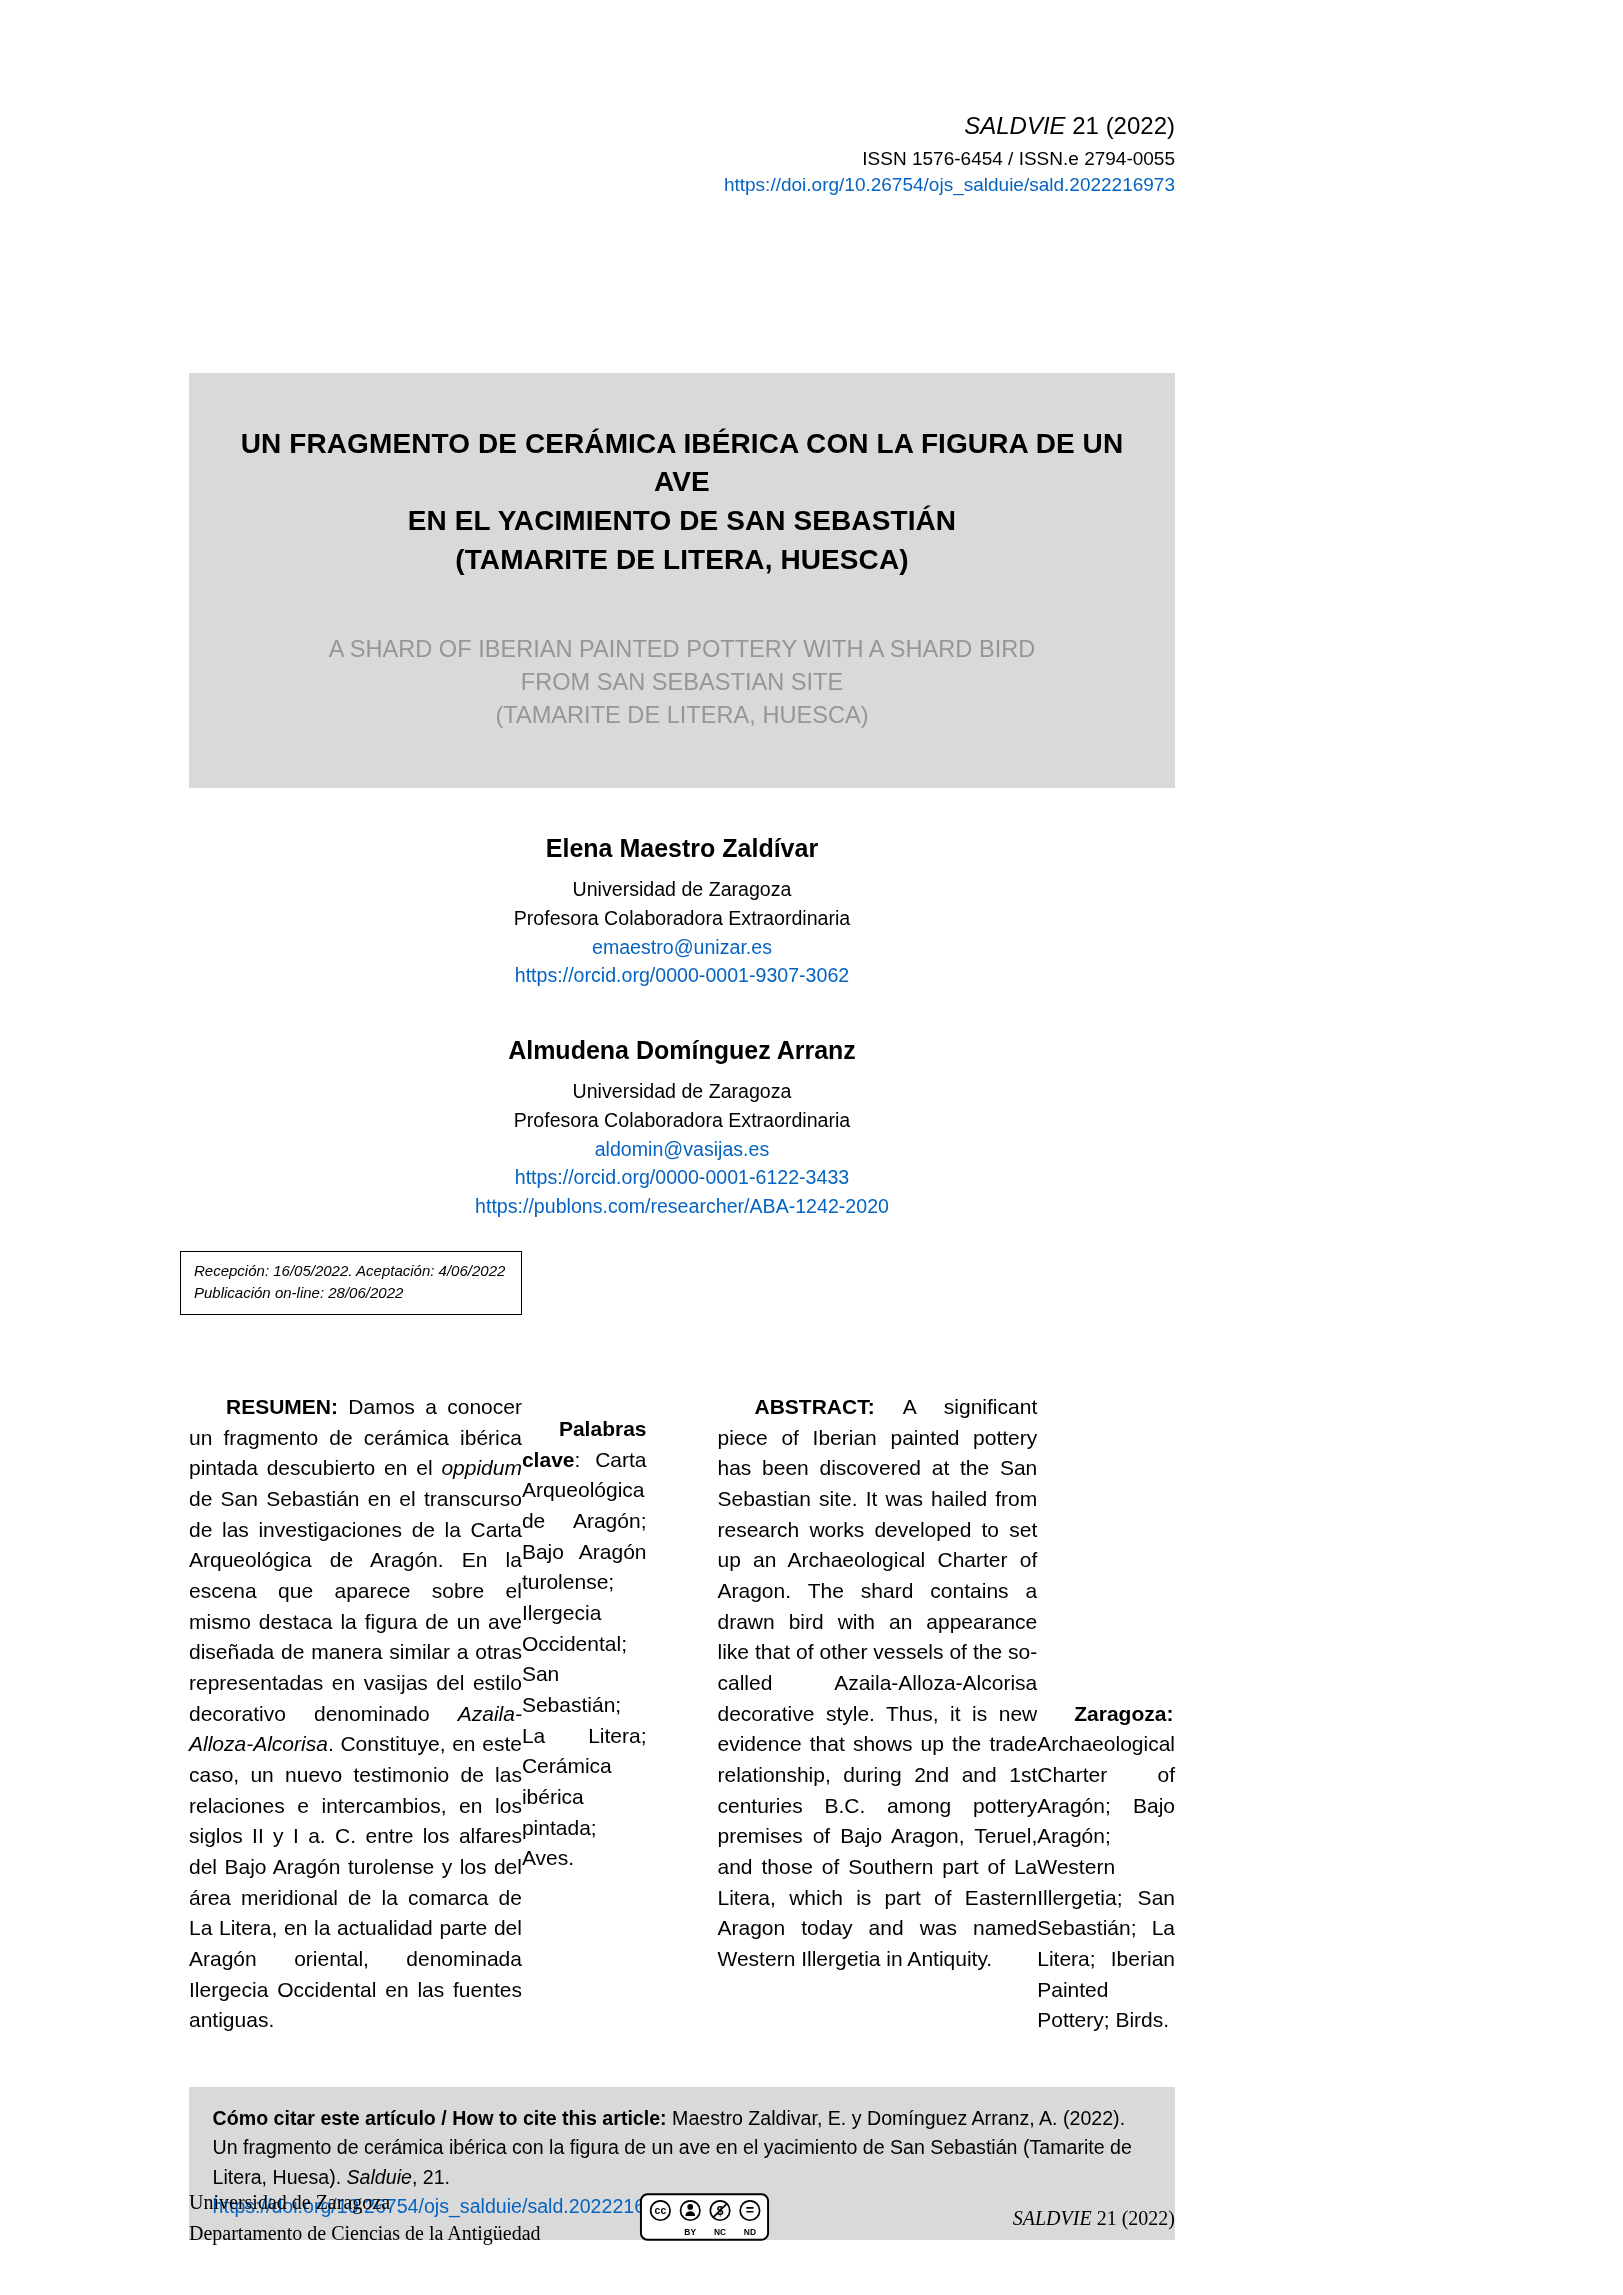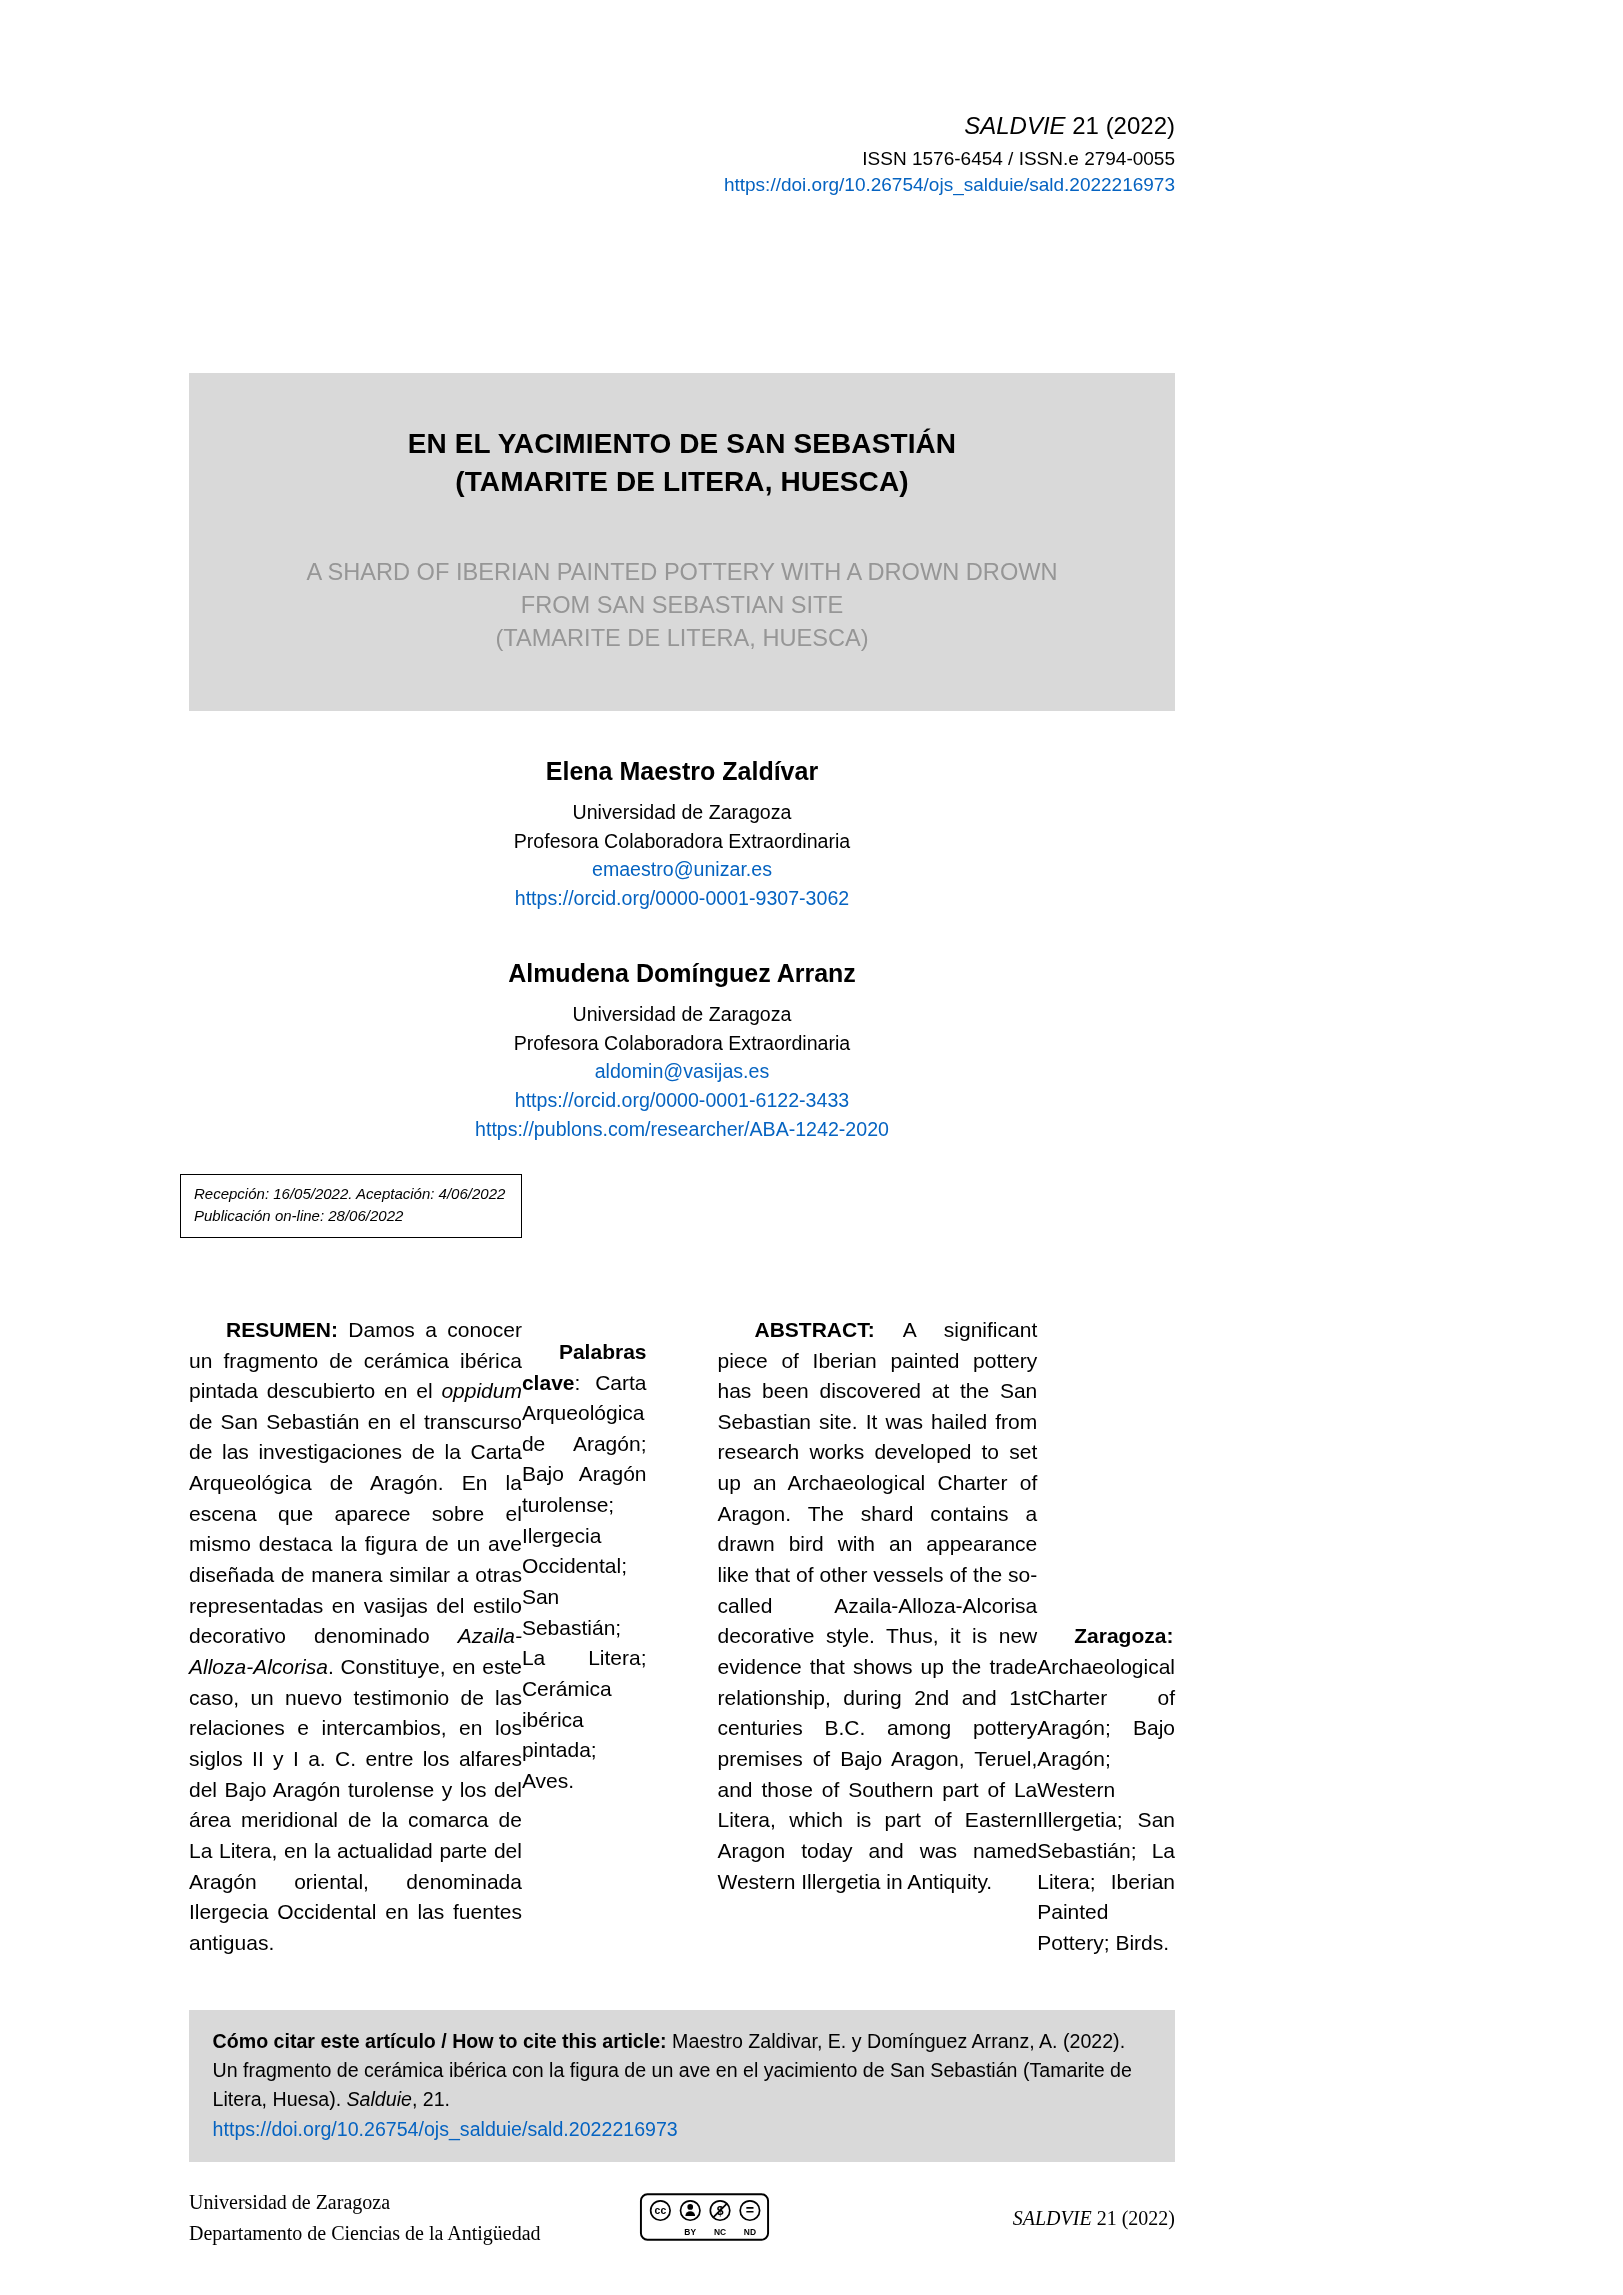--- a/index.html
+++ b/index.html
@@ -119,25 +119,26 @@
 <div class="page">
 
   <header class="journal-header">
     <div class="journal-line"><span class="i">SALDVIE</span><span> 21 (2022)</span></div>
     <div class="issn-line">ISSN 1576-6454 / ISSN.e 2794-0055</div>
     <a class="link doi-line">https://doi.org/10.26754/ojs_salduie/sald.2022216973</a>
   </header>
 
   <section class="title-box">
     <h1 class="title-es">
+      <span class="tline">UN FRAGMENTO DE CERÁMICA IBÉRICA CON LA FIGURA DE UN AVE</span>
       <span class="tline">EN EL YACIMIENTO DE SAN SEBASTIÁN</span>
       <span class="tline">(TAMARITE DE LITERA, HUESCA)</span>
     </h1>
     <h2 class="title-en">
-      <span class="tline">A SHARD OF IBERIAN PAINTED POTTERY WITH A DROWN DROWN</span>
+      <span class="tline">A SHARD OF IBERIAN PAINTED POTTERY WITH A SHARD BIRD</span>
       <span class="tline">FROM SAN SEBASTIAN SITE</span>
       <span class="tline">(TAMARITE DE LITERA, HUESCA)</span>
     </h2>
   </section>
 
   <section class="authors">
     <div class="author">
       <div class="author-name">Elena Maestro Zaldívar</div>
       <span class="author-line">Universidad de Zaragoza</span>
       <span class="author-line">Profesora Colaboradora Extraordinaria</span>

